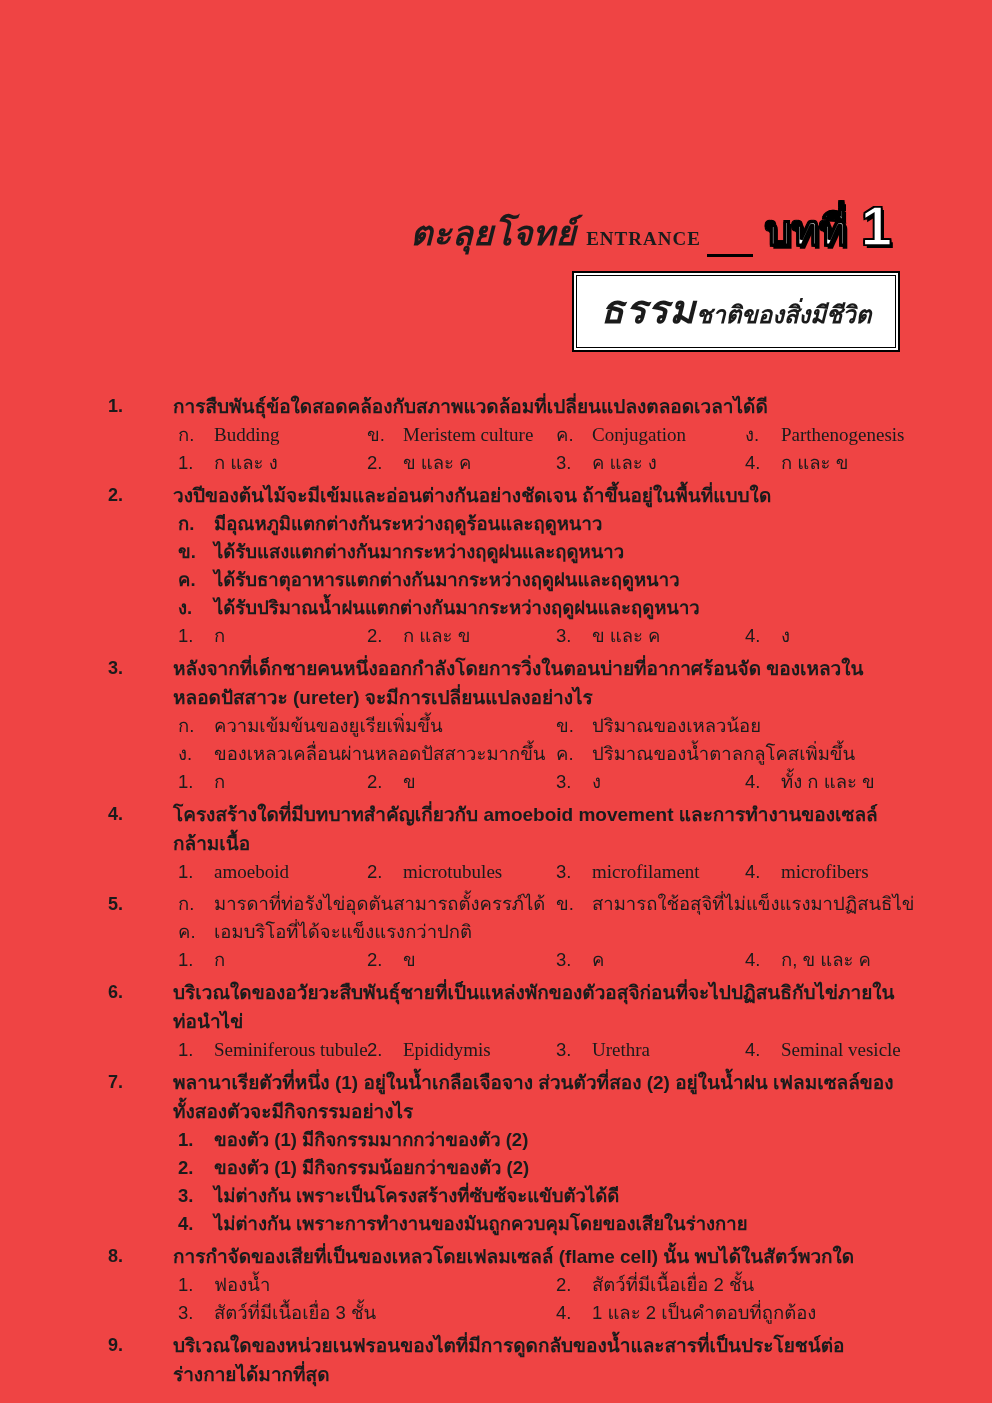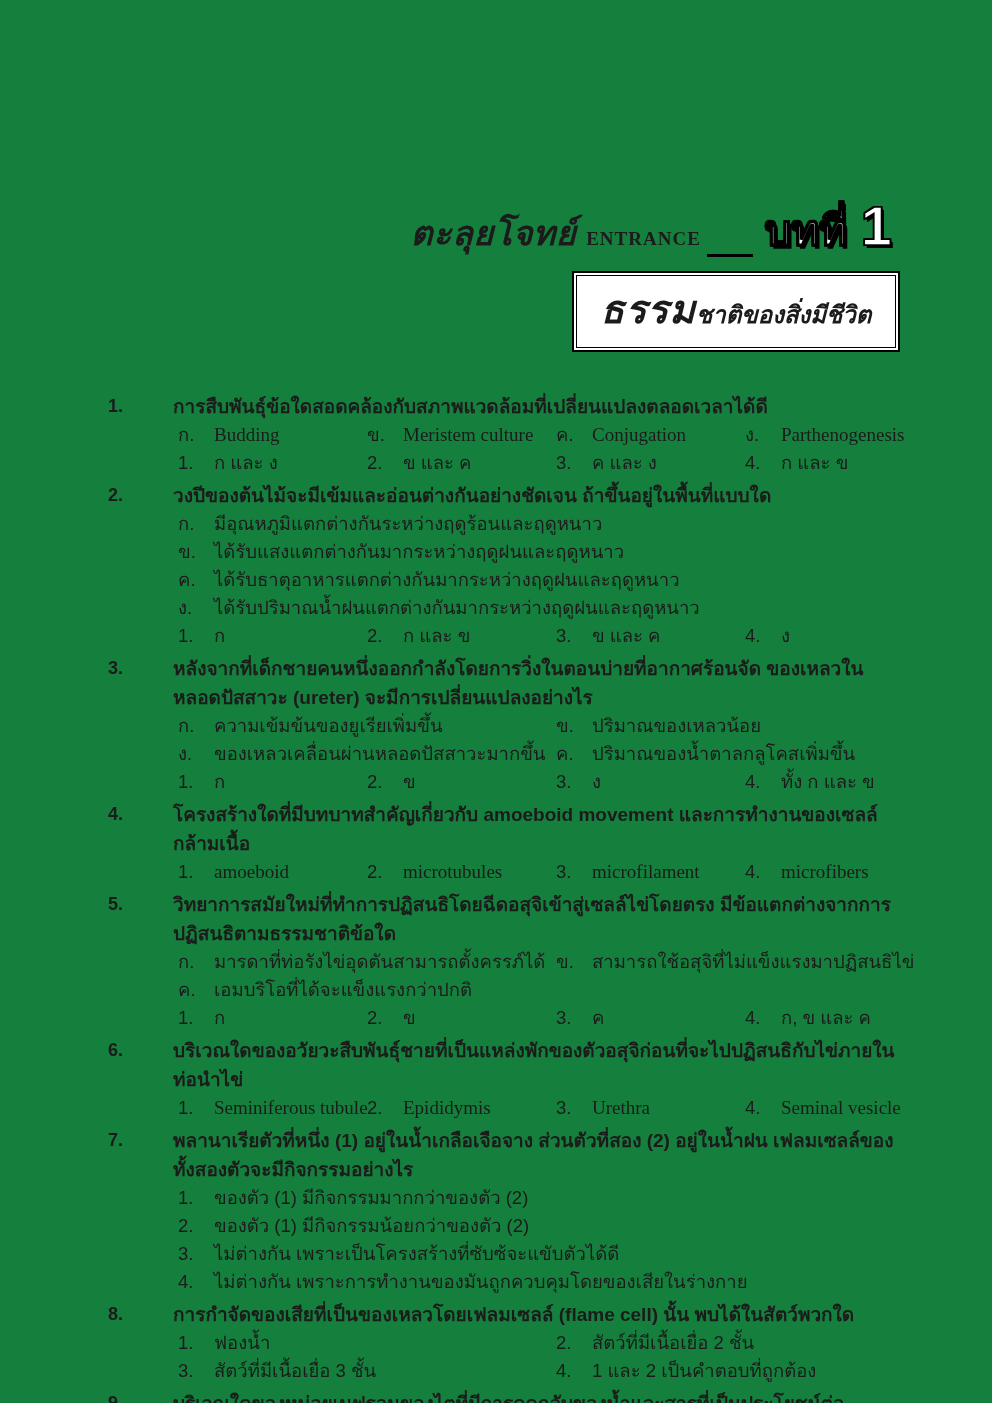--- a/index.html
+++ b/index.html
@@ -1,18 +1,18 @@
 <!DOCTYPE html>
 <html><head>
 <meta charset="utf-8">
 <style>
   html,body { margin:0; padding:0; background:#e8e8e8; }
   body { width:992px; }
   .page {
-    width:992px; height:1403px; background:#15803d; color:#1b1b1b;
+    width:992px; height:1403px; background:#ef4444; color:#1b1b1b;
     box-sizing:border-box; padding:193px 88px 30px 108px;
     font-family:"Liberation Sans","DejaVu Sans",sans-serif;
     overflow:hidden; position:relative;
   }
   
   .header { display:flex; flex-direction:column; align-items:flex-end; }
   .title-line { display:flex; align-items:baseline; margin-right:12px; white-space:nowrap; }
   .series { font-size:34px; font-weight:bold; font-style:italic; letter-spacing:0.5px; }
   .entrance { font-family:"Liberation Serif","DejaVu Serif",serif; font-size:19px; font-weight:bold; letter-spacing:1px; margin-left:10px; }
   .dash { display:inline-block; width:46px; border-bottom:3px solid #000; align-self:flex-end; margin:0 4px 6px 6px; }
@@ -29,21 +29,21 @@
   .box-rest { font-size:24px; font-weight:bold; font-style:italic; }
   
   .questions { margin-top:40px; }
   .question { display:flex; margin-bottom:4px; }
   .qnum { width:35px; flex:0 0 35px; font-weight:bold; font-size:18px; line-height:29px; }
   .qbody { flex:1; min-width:0;margin-left:30px; }
   .qtext { font-weight:bold; font-size:19px; line-height:29px; }
   .crow { display:grid; line-height:28px; font-size:18.5px; margin-left:5px; }
   .crow.four { grid-template-columns:189px 189px 189px 1fr; }
   .crow.two  { grid-template-columns:378px 1fr; }
-  .crow.one  { grid-template-columns:1fr; }
+  .crow.one  { grid-template-columns:1fr;font-weight:bold; }
   .citem { white-space:nowrap; }
   .clabel { display:inline-block; min-width:36px; }
   .latin .ctext { font-family:"Liberation Serif","DejaVu Serif",serif; font-size:19px; }
 </style>
 </head>
 <body>
 
 <div class="page">
 
   <div class="header">
@@ -132,21 +132,20 @@
             <div class="citem latin"><span class="clabel">1.</span><span class="ctext">amoeboid</span></div>
             <div class="citem latin"><span class="clabel">2.</span><span class="ctext">microtubules</span></div>
             <div class="citem latin"><span class="clabel">3.</span><span class="ctext">microfilament</span></div>
             <div class="citem latin"><span class="clabel">4.</span><span class="ctext">microfibers</span></div>
           </div>
         </div>
       </div>
       <div class="question">
         <div class="qnum">5.</div>
         <div class="qbody">
-          <div class="qtext">วิทยาการสมัยใหม่ที่ทำการปฏิสนธิโดยฉีดอสุจิเข้าสู่เซลล์ไข่โดยตรง  มีข้อแตกต่างจากการปฏิสนธิตามธรรมชาติข้อใด</div>
           <div class="crow two">
             <div class="citem"><span class="clabel">ก.</span><span class="ctext">มารดาที่ท่อรังไข่อุดตันสามารถตั้งครรภ์ได้</span></div>
             <div class="citem"><span class="clabel">ข.</span><span class="ctext">สามารถใช้อสุจิที่ไม่แข็งแรงมาปฏิสนธิไข่</span></div>
           </div>
           <div class="crow two">
             <div class="citem"><span class="clabel">ค.</span><span class="ctext">เอมบริโอที่ได้จะแข็งแรงกว่าปกติ</span></div>
           </div>
           <div class="crow four">
             <div class="citem"><span class="clabel">1.</span><span class="ctext">ก</span></div>
             <div class="citem"><span class="clabel">2.</span><span class="ctext">ข</span></div>

